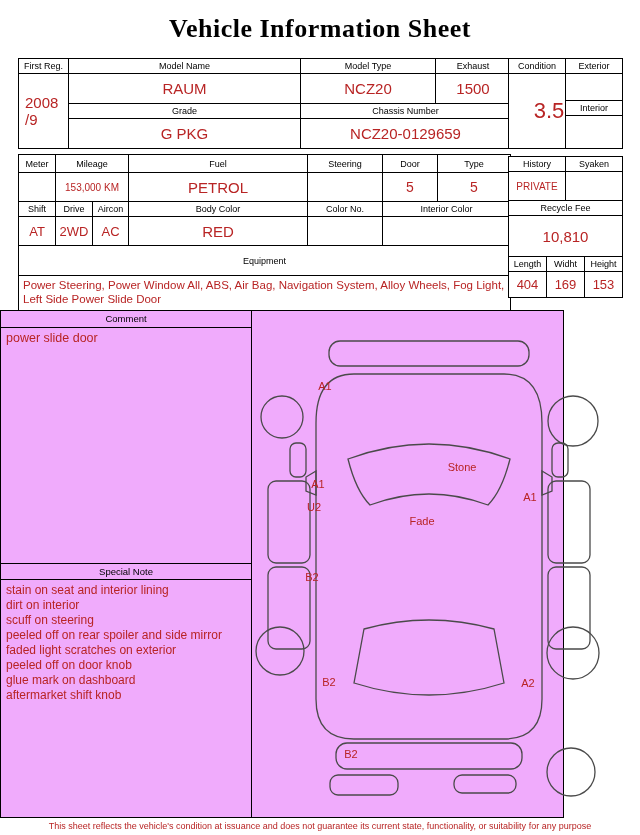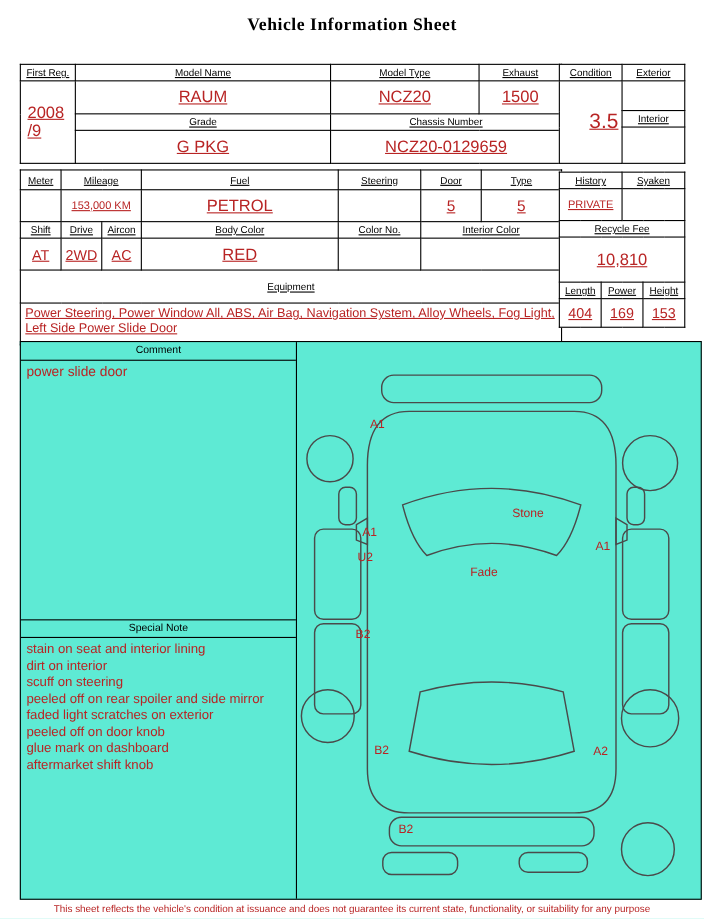--- a/index.html
+++ b/index.html
@@ -1,31 +1,31 @@
 <!DOCTYPE html>
 <html><head>
 <meta charset="utf-8">
 <style>
   :root{ --red:#b82424; --line:#000; }
   *{box-sizing:border-box;}
   html,body{margin:0;padding:0;background:#fff;}
   .page{position:relative;width:640px;height:835px;background:#fff;font-family:"Liberation Sans",sans-serif;color:#000;overflow:hidden;}
-  .title{position:absolute;top:14px;left:0;width:100%;text-align:center;font-family:"Liberation Serif",serif;font-size:16px;font-weight:600;letter-spacing:.5px;}
+  .title{position:absolute;top:14px;left:0;width:100%;text-align:center;font-family:"Liberation Serif",serif;font-size:26px;font-weight:600;letter-spacing:.5px;}
   table{border-collapse:collapse;table-layout:fixed;position:absolute;background:#fff;}
-  td{border:1px solid var(--line);padding:0;vertical-align:middle;text-align:center;overflow:hidden;text-decoration:underline;}
+  td{border:1px solid var(--line);padding:0;vertical-align:middle;text-align:center;overflow:hidden;}
   .lbl{font-size:9px;line-height:10px;color:#000;}
   .val{color:var(--red);font-size:15px;}
   .v-sm{font-size:10px;}
   .v-13{font-size:13px;}
   .v-14{font-size:14px;}
-  .v-xl{font-size:19px;padding-left:24px;}
+  .v-xl{font-size:22px;padding-left:24px;}
   .left-pad{text-align:left;padding-left:6px;}
   .pre{white-space:pre-line;line-height:17px;}
   .equip-text{color:var(--red);font-size:11.5px;line-height:14px;text-align:left;padding:2px 4px;word-break:break-all;vertical-align:top;margin-top:24px;}
-  .bottom{position:absolute;left:18px;top:310px;width:620px;height:508px;border:1px solid var(--line);background:#5eead4;}
+  .bottom{position:absolute;left:0;top:310px;width:564px;height:508px;border:1px solid var(--line);background:#f0abfc;}
   .left-panel{position:absolute;left:0;top:0;width:251px;height:100%;border-right:1px solid var(--line);}
   .sec-head{height:17px;border-bottom:1px solid var(--line);text-align:center;font-size:9.5px;line-height:16px;}
   .comment-body{height:235px;padding:3px 5px;color:var(--red);font-size:12.5px;text-align:left;}
   .sn-head{border-top:1px solid var(--line);}
   .sn-body{padding:3px 5px;color:var(--red);font-size:12px;line-height:15px;text-align:left;white-space:pre-line;word-break:break-all;}
   .diagram{position:absolute;left:251px;top:0;width:353px;height:506px;}
   .anno{position:absolute;transform:translate(-50%,-50%);color:var(--red);font-size:11px;white-space:nowrap;}
   .footer{position:absolute;top:821px;left:18px;width:604px;text-align:center;color:var(--red);font-size:9px;}
 </style>
 </head>
@@ -161,21 +161,21 @@
       <td colspan="3" class="val v-sm"></td>
     </tr>
     <tr style="height:15px">
       <td colspan="6" class="lbl">Recycle Fee</td>
     </tr>
     <tr style="height:41px">
       <td colspan="6" class="val">10,810</td>
     </tr>
     <tr style="height:15px">
       <td colspan="2" class="lbl">Length</td>
-      <td colspan="2" class="lbl">Power</td>
+      <td colspan="2" class="lbl">Widht</td>
       <td colspan="2" class="lbl">Height</td>
     </tr>
     <tr style="height:26px">
       <td colspan="2" class="val v-13">404</td>
       <td colspan="2" class="val v-13">169</td>
       <td colspan="2" class="val v-13">153</td>
     </tr>
   </tbody>
     </table>
 

